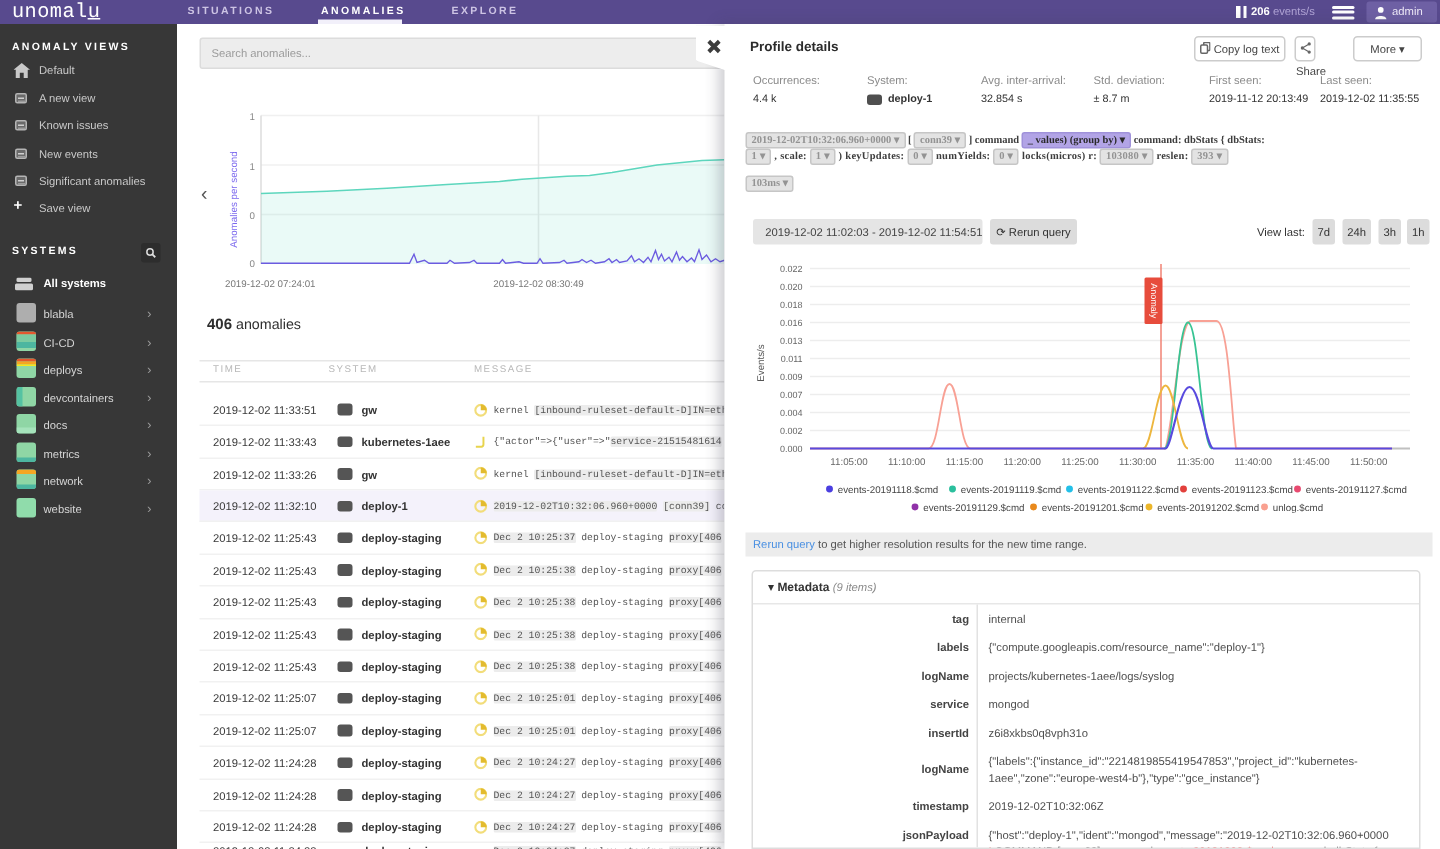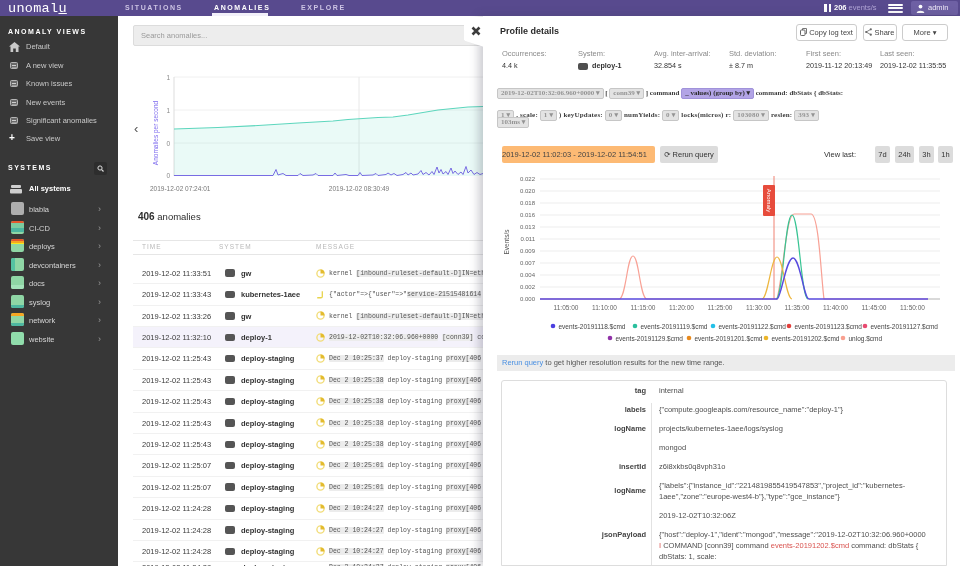--- a/index.html
+++ b/index.html
@@ -55,21 +55,21 @@
 #ptab{position:absolute;left:-19px;top:1px;width:20px;height:30px;background:#fff;clip-path:polygon(0 0,100% 0,100% 100%,0 78%);box-shadow:-3px 1px 5px rgba(60,60,80,0.25)}
 #ptitle{position:absolute;left:17px;top:10px;font-size:9px;font-weight:bold;color:#2b2b2b}
 .pbtn{position:absolute;top:8px;height:17px;border:1px solid #ccc;border-radius:3px;background:#fff;font-size:7.5px;color:#444;line-height:15px;text-align:center}
 .plabel{position:absolute;top:33px;font-size:7.5px;color:#8a8a8a}
 .pval{position:absolute;top:45px;font-size:7.2px;color:#333;white-space:nowrap}
 
 .tokline{position:absolute;left:14px;font-family:Liberation Serif, serif;font-size:7px;color:#3d3d3d;font-weight:bold;white-space:nowrap}
 .pill{display:inline-block;background:#e3e3e3;border:1px solid #c6c6c6;border-radius:2px;color:#939393;padding:0 3px;height:11px;line-height:9px;font-size:7px}
 .pill.pur{background:#b2a4e6;border-color:#a092da;color:#2a2a2a}
 
-.gbox{position:absolute;background:#fdba74;border-radius:2px;font-size:7.5px;color:#444;text-align:left}
+.gbox{position:absolute;background:#e5e5e5;border-radius:2px;font-size:7.5px;color:#444;text-align:right}
 .gbtn{position:absolute;background:#dcdcdc;border-radius:2px;font-size:7.5px;color:#333;text-align:center}
 
 #banner{position:absolute;left:14px;top:339px;width:458px;height:16px;background:#ececec;font-size:7.5px;line-height:16px;color:#555}
 #banner .lk{color:#4a90e2;margin-left:5px}
 
 #meta{position:absolute;left:18px;top:364px;width:446px;height:186px;border:1px solid #ddd;border-radius:3px 3px 0 0;overflow:hidden;background:#fff}
 #metahead{height:22px;border-bottom:1px solid #e7e7e7;line-height:22px;padding-left:10px;font-size:8px;color:#333}
 #metahead .it{font-style:italic;color:#8a8a8a;font-weight:normal;font-size:7.5px}
 .mrow{position:relative;overflow:hidden}
 .mkey{position:absolute;left:0;top:0;width:144px;text-align:right;font-size:7.5px;font-weight:bold;color:#444}
@@ -164,21 +164,21 @@
     <div class="sysitem" style="top:244.5px">devcontainers</div>
     <div class="chev" style="top:244.5px">›</div>
  <div class="sqicon" style="top:260px;background:#8fd6a5">
       <i class="abs" style="left:0;top:9px;width:13px;height:4px;background:#a5e3bb"></i>
     </div>
     <div class="sysitem" style="top:263px">docs</div>
     <div class="chev" style="top:263px">›</div>
  <div class="sqicon" style="top:278.5px;background:#8fd6a5">
       <i class="abs" style="left:0;top:10px;width:13px;height:3px;background:#4db6a0"></i>
     </div>
-    <div class="sysitem" style="top:281.5px">syslog</div>
+    <div class="sysitem" style="top:281.5px">metrics</div>
     <div class="chev" style="top:281.5px">›</div>
  <div class="sqicon" style="top:297px;background:#8fd6a5">
       <i class="abs" style="left:0;top:0;width:13px;height:3px;background:#f5a623"></i>
       <i class="abs" style="left:0;top:10px;width:13px;height:3px;background:#4db6a0"></i>
     </div>
     <div class="sysitem" style="top:300px">network</div>
     <div class="chev" style="top:300px">›</div>
  <div class="sqicon" style="top:315.5px;background:#90dcab"></div>
     <div class="sysitem" style="top:318.5px">website</div>
     <div class="chev" style="top:318.5px">›</div>
@@ -365,21 +365,21 @@
 <div id="panel">
  <div id="ptab"></div>
  <svg class="abs" style="left:-12px;top:10px" width="10" height="10" viewBox="0 0 10 10">
       <path d="M1.5 1.5 L8.5 8.5 M8.5 1.5 L1.5 8.5" stroke="#3d3d3d" stroke-width="2.6"></path>
     </svg>
  <div id="ptitle">Profile details</div>
  <div class="pbtn" style="left:313px;width:61px"><svg width="7" height="8" viewBox="0 0 7 8" style="vertical-align:-1px">
         <rect x="0.5" y="2" width="4.5" height="5.5" rx="0.8" fill="none" stroke="#666" stroke-width="1"></rect>
         <path d="M2.5 2 V0.8 A0.4 0.4 0 0 1 2.9 0.4 H6.2 A0.4 0.4 0 0 1 6.6 0.8 V5.2 A0.4 0.4 0 0 1 6.2 5.6 H5.2" fill="none" stroke="#666" stroke-width="1"></path>
       </svg> Copy log text</div>
- <div class="pbtn" style="left:380px;width:34px"><svg width="7" height="8" viewBox="0 0 7 8" style="vertical-align:-1px">
+ <div class="pbtn" style="left:380px;width:14px"><svg width="7" height="8" viewBox="0 0 7 8" style="vertical-align:-1px">
         <circle cx="5.8" cy="1.3" r="1.1" fill="#666"></circle>
         <circle cx="5.8" cy="6.7" r="1.1" fill="#666"></circle>
         <circle cx="1.2" cy="4" r="1.1" fill="#666"></circle>
         <path d="M1.2 4 L5.8 1.3 M1.2 4 L5.8 6.7" stroke="#666" stroke-width="0.8"></path>
       </svg> Share</div>
  <div class="pbtn" style="left:419px;width:46px">More ▾</div>
 
  <div class="plabel" style="left:19px">Occurrences:</div>
  <div class="plabel" style="left:95px">System:</div>
  <div class="plabel" style="left:171px">Avg. inter-arrival:</div>
@@ -388,26 +388,26 @@
  <div class="plabel" style="left:397px">Last seen:</div>
  <div class="pval" style="left:19px">4.4 k</div>
  <div class="abs" style="left:95px;top:47px;width:10px;height:7px;background:#4f4f4f;border-radius:2px"></div>
  <div class="pval" style="left:109px;font-weight:bold">deploy-1</div>
  <div class="pval" style="left:171px">32.854 s</div>
  <div class="pval" style="left:246px">± 8.7 m</div>
  <div class="pval" style="left:323px">2019-11-12 20:13:49</div>
  <div class="pval" style="left:397px">2019-12-02 11:35:55</div>
 
  <div class="tokline" style="top:72px"><span class="pill">2019-12-02T10:32:06.960+0000 ▾</span> [ <span class="pill">conn39 ▾</span> ] command <span class="pill pur">_ values) (group by) ▾</span> command: dbStats { dbStats:</div>
- <div class="tokline" style="top:94px;letter-spacing:0.18px"><span class="pill">1 ▾</span> , scale: <span class="pill">1 ▾</span> ) keyUpdates: <span class="pill">0 ▾</span> numYields: <span class="pill">0 ▾</span> locks(micros) r: <span class="pill">103080 ▾</span> reslen: <span class="pill">393 ▾</span></div>
+ <div class="tokline" style="top:83px;letter-spacing:0.18px"><span class="pill">1 ▾</span> , scale: <span class="pill">1 ▾</span> ) keyUpdates: <span class="pill">0 ▾</span> numYields: <span class="pill">0 ▾</span> locks(micros) r: <span class="pill">103080 ▾</span> reslen: <span class="pill">393 ▾</span></div>
  <div class="tokline" style="top:101px"><span class="pill">103ms ▾</span></div>
 
  <div class="gbox" style="left:19px;top:130px;width:153px;height:17px;line-height:17px">2019-12-02 11:02:03 - 2019-12-02 11:54:51</div>
  <div class="gbtn" style="left:177px;top:130px;width:58px;height:17px;line-height:17px">⟳ Rerun query</div>
- <div class="abs" style="left:341px;top:134px;font-size:7.5px;color:#333">View last:</div>
+ <div class="abs" style="left:355px;top:134px;font-size:7.5px;color:#333">View last:</div>
  <div class="gbtn" style="left:392px;top:130px;width:15px;height:17px;line-height:17px">7d</div>
  <div class="gbtn" style="left:412px;top:130px;width:19px;height:17px;line-height:17px">24h</div>
  <div class="gbtn" style="left:436px;top:130px;width:15px;height:17px;line-height:17px">3h</div>
  <div class="gbtn" style="left:455px;top:130px;width:15px;height:17px;line-height:17px">1h</div>
 
  <svg class="abs" style="left:0;top:156px" width="477" height="178" viewBox="0 0 477 178" id="pchart">
   <g stroke="#ededed">
    <line x1="57" y1="7" x2="457" y2="7"></line>
         <line x1="57" y1="19" x2="457" y2="19"></line>
         <line x1="57" y1="31" x2="457" y2="31"></line>
@@ -477,45 +477,48 @@
    <circle cx="283" cy="166" r="2.3" fill="#ecb62a"></circle>
         <text x="288.5" y="168.5">events-20191202.$cmd</text>
    <circle cx="360" cy="166" r="2.3" fill="#f9a090"></circle>
         <text x="365.5" y="168.5">unlog.$cmd</text>
   </g>
  </svg>
 
  <div id="banner"><span class="lk">Rerun query</span> to get higher resolution results for the new time range.</div>
 
  <div id="meta">
+  <div id="metahead">▾ <b>Metadata</b> <span class="it">(9 items)</span></div>
   <div style="position:absolute;left:149px;top:22px;bottom:0;width:1px;background:#e2e2e2"></div>
   <div class="mrow" style="height:19px">
         <div class="mkey" style="line-height:19px">tag</div>
         <div class="mval" style="line-height:19px">internal</div>
       </div>
   <div class="mrow" style="height:19px">
         <div class="mkey" style="line-height:19px">labels</div>
         <div class="mval" style="line-height:19px">{"compute.googleapis.com/resource_name":"deploy-1"}</div>
       </div>
   <div class="mrow" style="height:19px">
         <div class="mkey" style="line-height:19px">logName</div>
         <div class="mval" style="line-height:19px">projects/kubernetes-1aee/logs/syslog</div>
       </div>
   <div class="mrow" style="height:19px">
+        <div class="mkey" style="line-height:19px">service</div>
         <div class="mval" style="line-height:19px">mongod</div>
       </div>
   <div class="mrow" style="height:19px">
         <div class="mkey" style="line-height:19px">insertId</div>
         <div class="mval" style="line-height:19px">z6i8xkbs0q8vph31o</div>
       </div>
   <div class="mrow" style="height:30px">
         <div class="mkey" style="line-height:30px">logName</div>
         <div class="mval" style="top:4px;line-height:11px">{"labels":{"instance_id":"2214819855419547853","project_id":"kubernetes-1aee","zone":"europe-west4-b"},"type":"gce_instance"}</div>
       </div>
   <div class="mrow" style="height:19px">
+        <div class="mkey" style="line-height:19px">timestamp</div>
         <div class="mval" style="line-height:19px">2019-12-02T10:32:06Z</div>
       </div>
   <div class="mrow" style="height:36px;border-bottom:none">
         <div class="mkey" style="line-height:19px">jsonPayload</div>
         <div class="mval" style="top:4px;line-height:11px">{"host":"deploy-1","ident":"mongod","message":"2019-12-02T10:32:06.960+0000<br><span style="color:#d9534f">I</span> COMMAND [conn39] command <span style="color:#d9534f">events-20191202.$cmd</span> command: dbStats { dbStats: 1, scale:</div>
       </div>
  </div>
 </div>
 
 </body></html>

